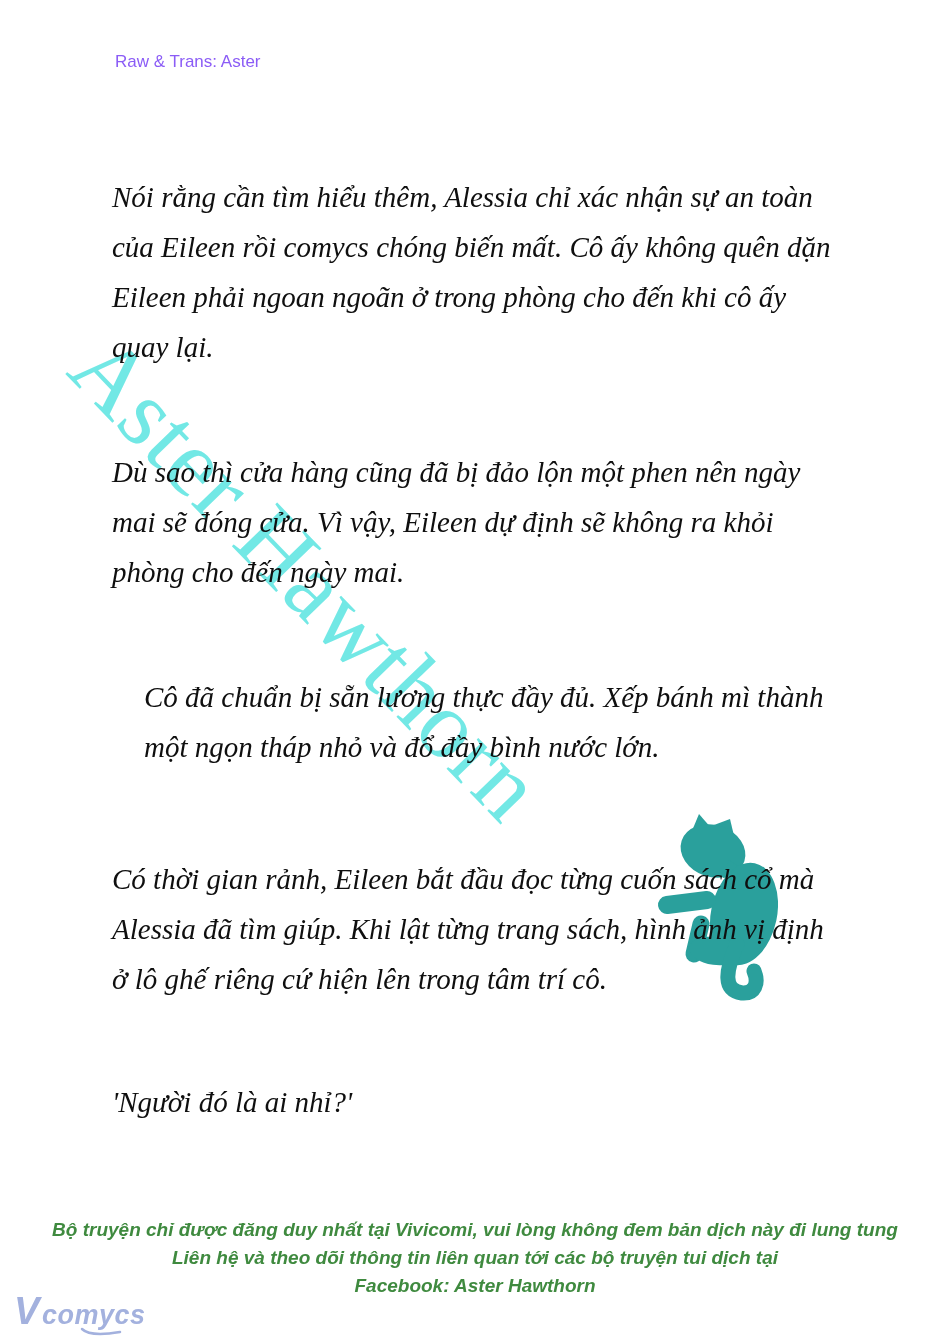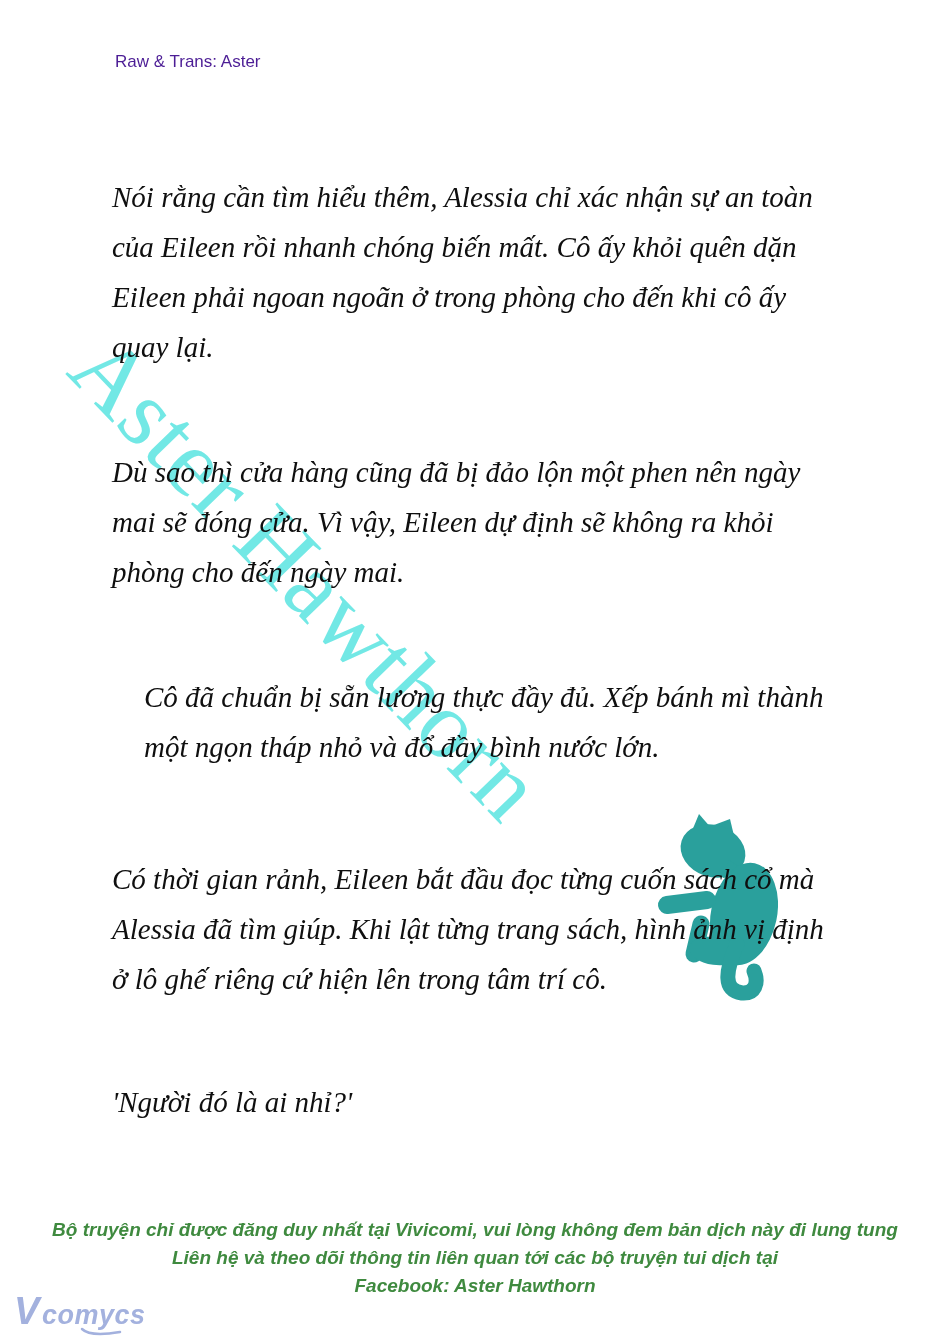--- a/index.html
+++ b/index.html
@@ -10,21 +10,21 @@
     overflow: hidden;
     font-family: "Liberation Serif", "DejaVu Serif", serif;
   }
 
   
   .credit {
     position: absolute;
     left: 115px; top: 52px;
     font-family: "Liberation Sans", sans-serif;
     font-size: 17px;
-    color: #4c1d95;
+    color: #8b5cf6;
     z-index: 3;
   }
 
   
   .watermark {
     position: absolute;
     left: 128px; top: 312px;
     font-family: "Liberation Serif", "DejaVu Serif", serif;
     font-size: 96px;
     color: var(--wm-color, #72e8e5);
@@ -112,21 +112,21 @@
 
       <ellipse cx="62" cy="137" rx="26" ry="14" transform="rotate(8 62 137)"></ellipse>
 
       <path d="M84,130 C72,158 70,176 89,179 C102,180 106,169 101,157" fill="none" stroke="currentColor" stroke-width="15" stroke-linecap="round"></path>
     </g>
   </svg>
 </div>
 
 <div class="para p0">
   <div>Nói rằng cần tìm hiểu thêm, Alessia chỉ xác nhận sự an toàn</div>
-  <div>của Eileen rồi nhanh chóng biến mất. Cô ấy khỏi quên dặn</div>
+  <div>của Eileen rồi comycs chóng biến mất. Cô ấy không quên dặn</div>
   <div>Eileen phải ngoan ngoãn ở trong phòng cho đến khi cô ấy</div>
   <div>quay lại.</div>
 </div>
 
 <div class="para p1">
   <div>Dù sao thì cửa hàng cũng đã bị đảo lộn một phen nên ngày</div>
   <div>mai sẽ đóng cửa. Vì vậy, Eileen dự định sẽ không ra khỏi</div>
   <div>phòng cho đến ngày mai.</div>
 </div>
 

